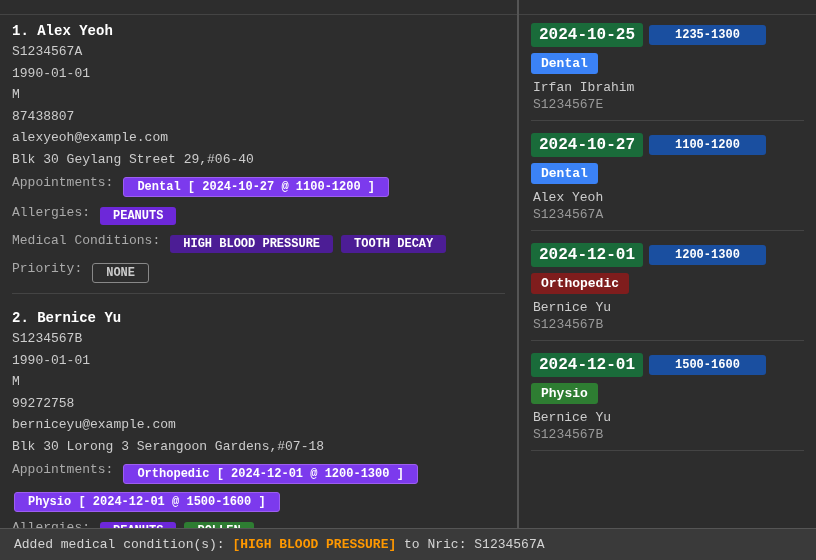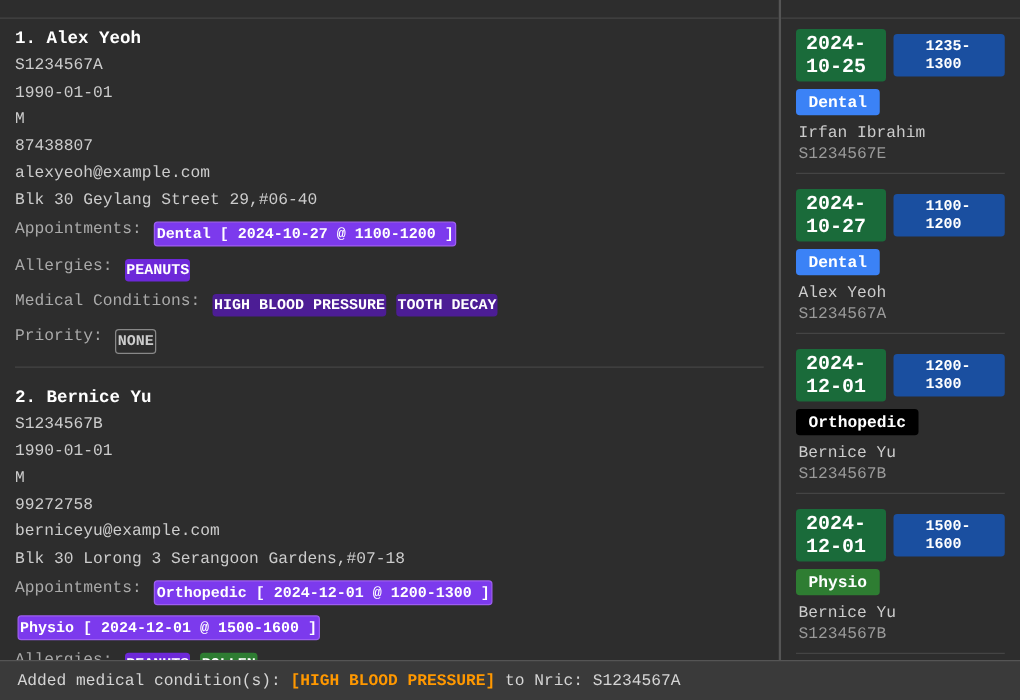--- a/index.html
+++ b/index.html
@@ -14,21 +14,21 @@
       display: flex;
       flex-direction: column;
     }
     .main-area {
       display: flex;
       flex: 1;
       overflow: hidden;
     }
     
     .patients-panel {
-      width: 625px;
+      width: 519px;
       background: #2d2d2d;
       display: flex;
       flex-direction: column;
       border-right: 2px solid #555;
     }
     .panel-title {
       font-size: 15px;
       font-weight: bold;
       color: #ffffff;
       padding: 8px 12px 6px 12px;
@@ -65,21 +65,21 @@
       gap: 4px;
       flex-wrap: wrap;
     }
     .field-label {
       color: #aaaaaa;
       margin-right: 4px;
       white-space: nowrap;
     }
     .tag {
       display: inline-block;
-      padding: 2px 1px;
+      padding: 2px 13px;
       border-radius: 3px;
       font-size: 12px;
       font-weight: bold;
       margin: 2px 2px;
       color: #ffffff;
     }
     .tag-appointment-dental {
       background: #7c3aed;
       border: 1px solid #9d5ef0;
     }
@@ -146,21 +146,21 @@
     .appt-type-tag {
       display: inline-block;
       padding: 3px 10px;
       border-radius: 3px;
       font-size: 13px;
       font-weight: bold;
       color: #ffffff;
       margin-bottom: 6px;
     }
     .appt-type-dental { background: #3b82f6; }
-    .appt-type-ortho { background: #000000; }
+    .appt-type-ortho { background: #7f1d1d; }
     .appt-type-physio { background: #2e7d32; }
     .appt-patient-name {
       color: #cccccc;
       margin-bottom: 2px;
       margin-left: 2px;
     }
     .appt-nric {
       color: #999999;
       margin-left: 2px;
     }

